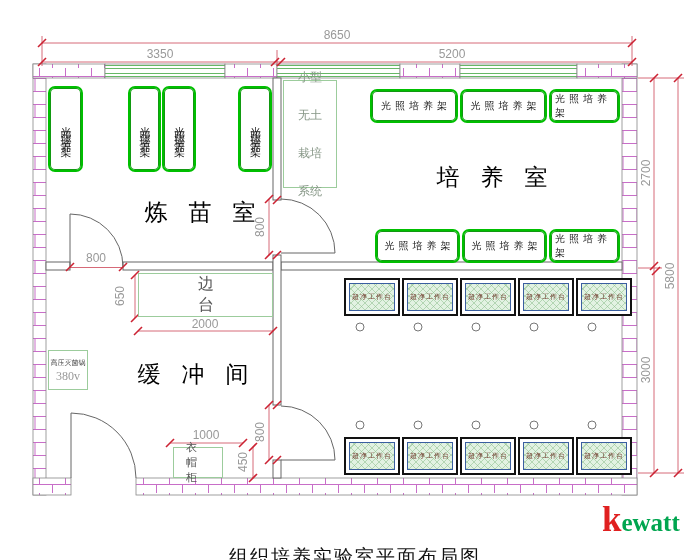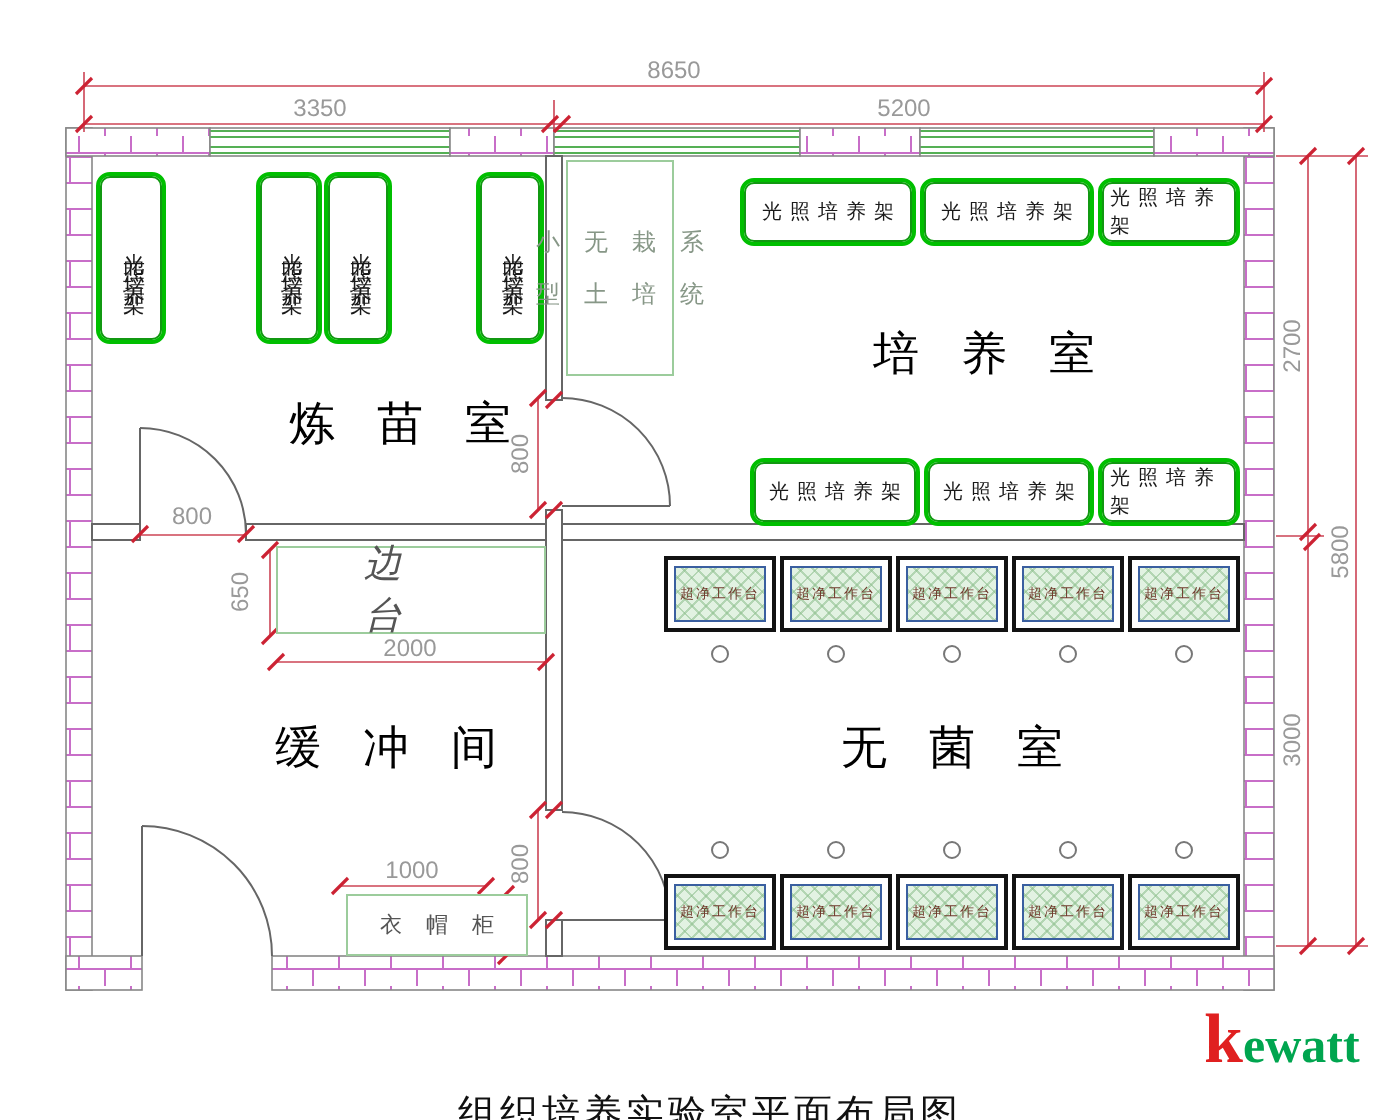--- a/index.html
+++ b/index.html
@@ -11,29 +11,29 @@
   
   .rackV,.rackH{border:2px solid #00bf00;border-radius:7px;background:#fff;
      box-shadow:inset 0 0 0 1px #119911;display:flex;align-items:center;justify-content:center;
      color:#1a1a1a;font-family:"Liberation Serif",serif;}
   .rackV{writing-mode:vertical-rl;font-size:11px;letter-spacing:5px;}
   .rackH{font-size:10px;letter-spacing:4px;padding-left:4px;}
 
   
   .greenbox{border:1px solid #9ccc9c;background:#fff;display:flex;align-items:center;
      justify-content:center;font-family:"Liberation Serif",serif;color:#555;}
-  .soilless{flex-direction:row;color:#879787;font-size:12px;line-height:26px;gap:12px;}
-  .sidebench{font-size:19px;letter-spacing:44px;padding-left:43px;font-style:italic;}
+  .soilless{flex-direction:column;color:#879787;font-size:12px;line-height:26px;gap:12px;}
+  .sidebench{font-size:16px;letter-spacing:44px;padding-left:59px;}
   .wardrobe{font-size:11px;letter-spacing:12px;padding-left:12px;}
   .autoclave{flex-direction:column;line-height:13px;}
   .autoclave .tiny{font-size:7px;color:#444;letter-spacing:0;}
   .autoclave .volt{font-size:12px;color:#999;}
 
   
-  .bench{border:2px solid #121212;background:#fff;padding:3px;display:flex;}
+  .bench{border:2px solid #121212;background:#fff;padding:3px;display:flex;margin-left:12px;}
   .bench .inner{flex:1;border:1px solid #3a5fa0;display:flex;align-items:center;justify-content:center;
      font-size:7px;color:#703a2c;font-family:"Liberation Serif",serif;letter-spacing:1px;
      background:
        repeating-linear-gradient(45deg,rgba(140,190,140,.55) 0 1px,transparent 1px 5px),
        repeating-linear-gradient(-45deg,rgba(140,190,140,.55) 0 1px,transparent 1px 5px),
        #e2f2e2;}
 
   .roomlabel{position:absolute;transform:translate(-50%,-50%);white-space:nowrap;
      font-family:"Liberation Serif",serif;font-size:23px;color:#000;letter-spacing:21px;
      padding-left:21px;}
@@ -191,21 +191,25 @@
 <div class="overlay rackH" style="left:549px;top:229px;width:71px;height:34px">光照培养架</div>
 
 <div class="overlay greenbox soilless" style="left:283px;top:80px;width:54px;height:108px">
   <span>小型</span>
   <span>无土</span>
   <span>栽培</span>
   <span>系统</span>
 </div>
 
 <div class="overlay greenbox sidebench" style="left:138px;top:273px;width:135px;height:44px">边台</div>
-<div class="overlay greenbox wardrobe" style="left:173px;top:447px;width:91px;height:31px">衣帽柜</div>
+<div class="overlay greenbox wardrobe" style="left:173px;top:447px;width:50px;height:31px">衣帽柜</div>
+<div class="overlay greenbox autoclave" style="left:48px;top:350px;width:40px;height:40px">
+  <span class="tiny">高压灭菌锅</span>
+  <span class="volt">380v</span>
+</div>
 
 <div class="overlay bench" style="left:332px;top:278px;width:56px;height:38px">
       <div class="inner">超净工作台</div>
     </div>
 <div class="overlay bench" style="left:390px;top:278px;width:56px;height:38px">
       <div class="inner">超净工作台</div>
     </div>
 <div class="overlay bench" style="left:448px;top:278px;width:56px;height:38px">
       <div class="inner">超净工作台</div>
     </div>
@@ -227,18 +231,17 @@
 <div class="overlay bench" style="left:506px;top:437px;width:56px;height:38px">
       <div class="inner">超净工作台</div>
     </div>
 <div class="overlay bench" style="left:564px;top:437px;width:56px;height:38px">
       <div class="inner">超净工作台</div>
     </div>
 
 <div class="roomlabel" style="left:200px;top:212px">炼苗室</div>
 <div class="roomlabel" style="left:492px;top:177px">培养室</div>
 <div class="roomlabel" style="left:193px;top:374px">缓冲间</div>
-<div class="roomlabel" style="left:476px;top:374px">无菌室</div>
 
 <div class="caption" style="left:355px;top:500px">组织培养实验室平面布局图</div>
 <div class="logo" style="left:602px;top:500px"><span class="k">k</span><span class="rest">ewatt</span></div>
 
 </div>
 
 </body></html>

